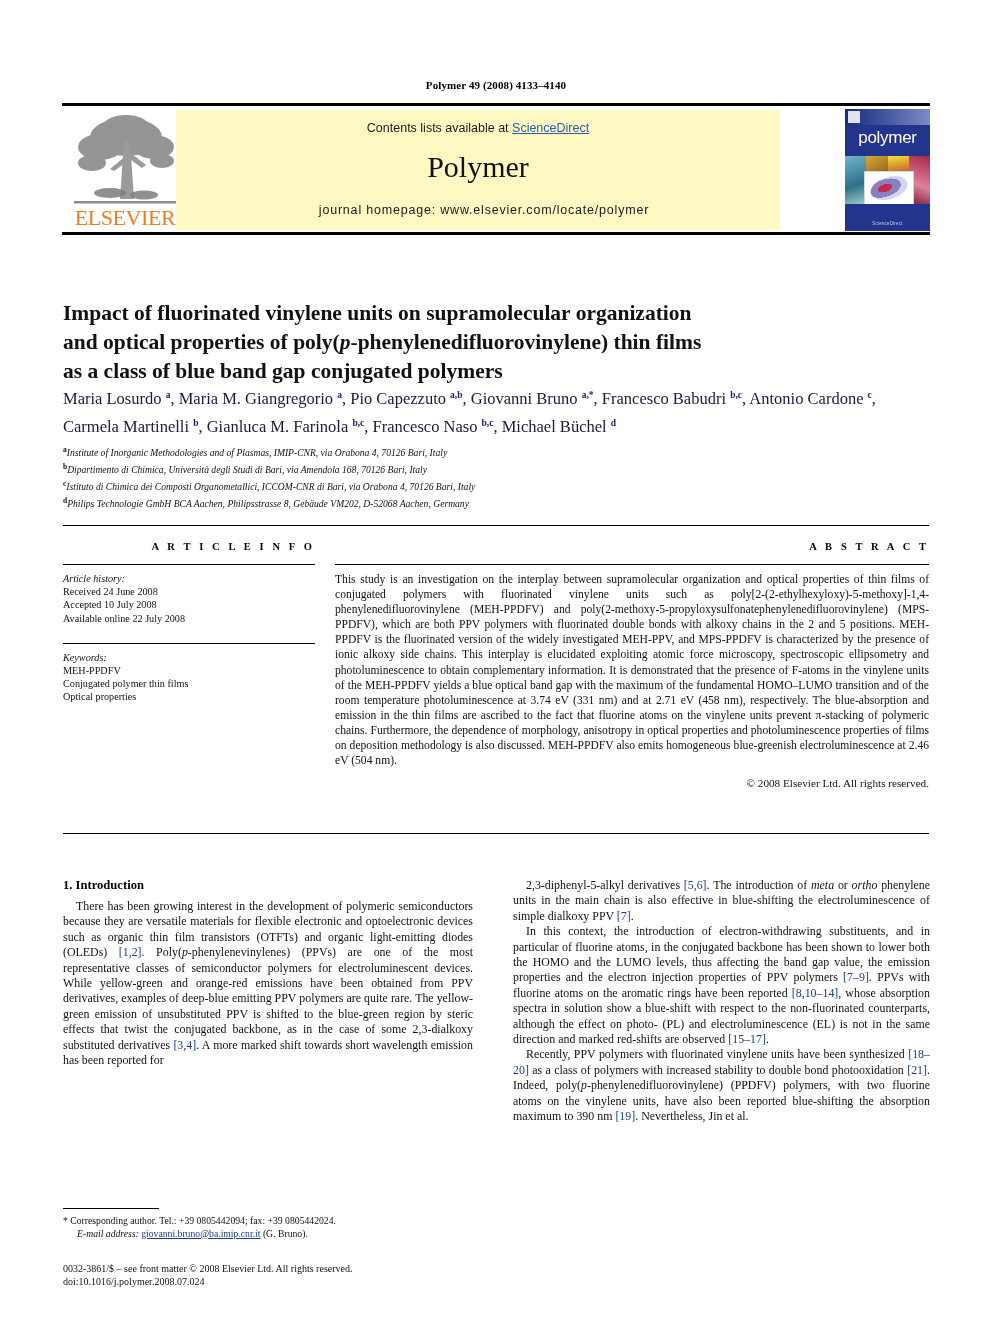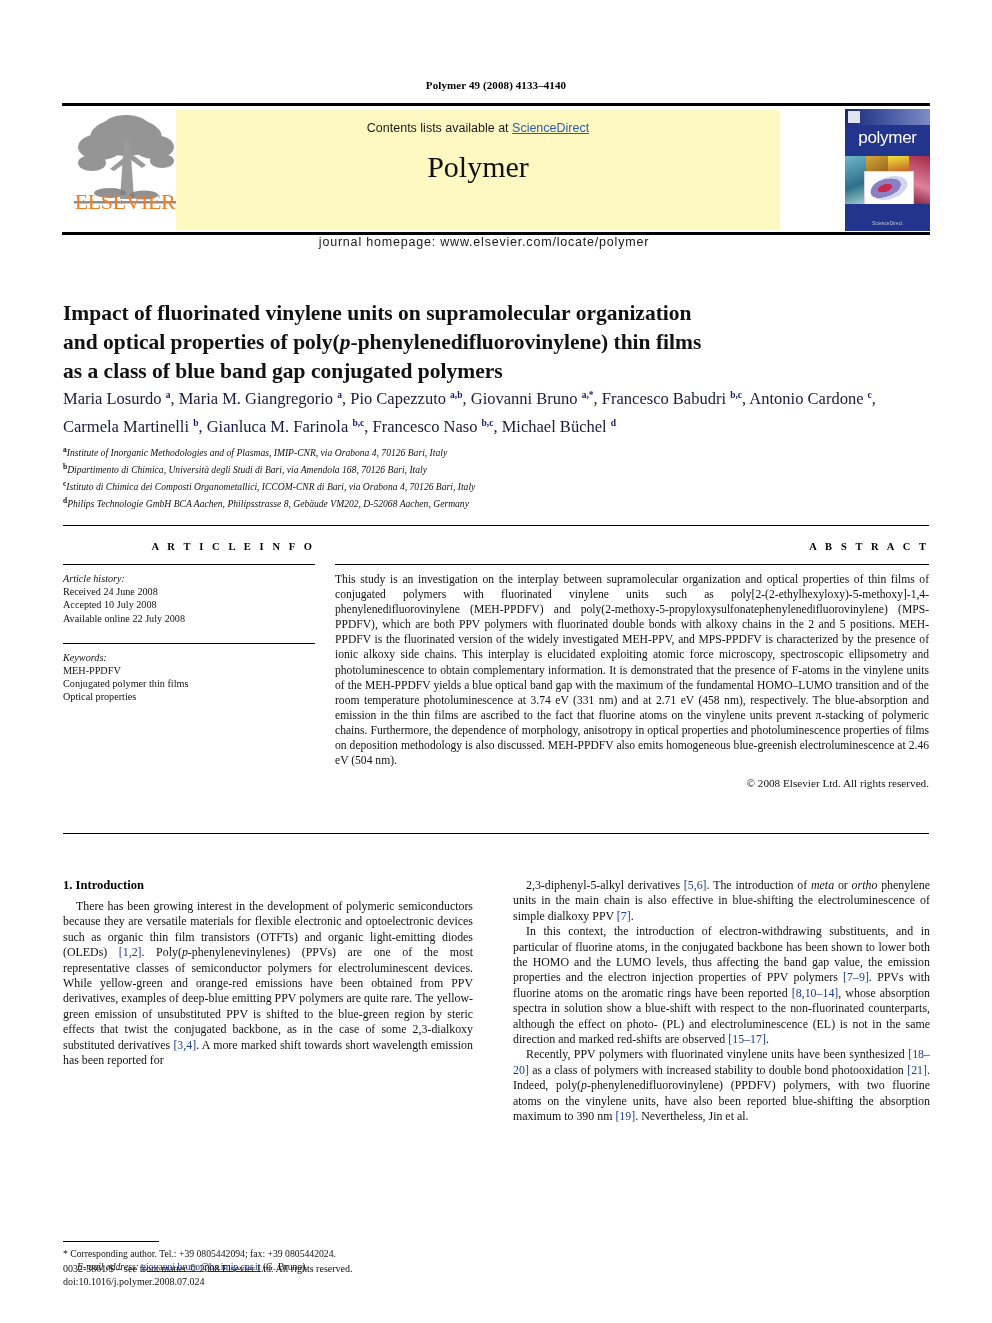--- a/index.html
+++ b/index.html
@@ -69,21 +69,21 @@
   }
   .tree-svg {
     position: absolute;
     top: 2px;
     left: 8px;
     width: 112px;
     height: 96px;
   }
   .elsevier-word {
     position: absolute;
-    bottom: 18px;
+    bottom: 2px;
     left: 0;
     width: 126px;
     text-align: center;
     color: #f47c20;
     font-family: "Liberation Serif", serif;
     font-size: 22px;
     letter-spacing: -0.4px;
     line-height: 22px;
   }
 
@@ -122,21 +122,20 @@
   .journal-homepage {
     position: absolute;
     top: 93px;
     left: 0;
     width: 616px;
     text-align: center;
     font-family: "Liberation Sans", sans-serif;
     font-size: 12.5px;
     letter-spacing: 0.8px;
     color: #1a1a1a;
-    margin-top: 32px;
   }
 
   
   .cover {
     position: absolute;
     top: 6px;
     left: 783px;
     width: 85px;
     height: 122px;
     background: #23348c;
@@ -357,21 +356,21 @@
     margin: 0;
     color: #111;
   }
   .body-p + .body-p { margin-top: 0px; }
   .ref { color: #1a3c8c; }
   .it { font-style: italic; }
 
   
   .footnote {
     position: absolute;
-    top: 1241px;
+    top: 1208px;
     left: 63px;
     width: 410px;
   }
   .fn-rule {
     width: 96px;
     height: 1px;
     background: #000;
     margin-bottom: 6px;
   }
   .fn-text {

